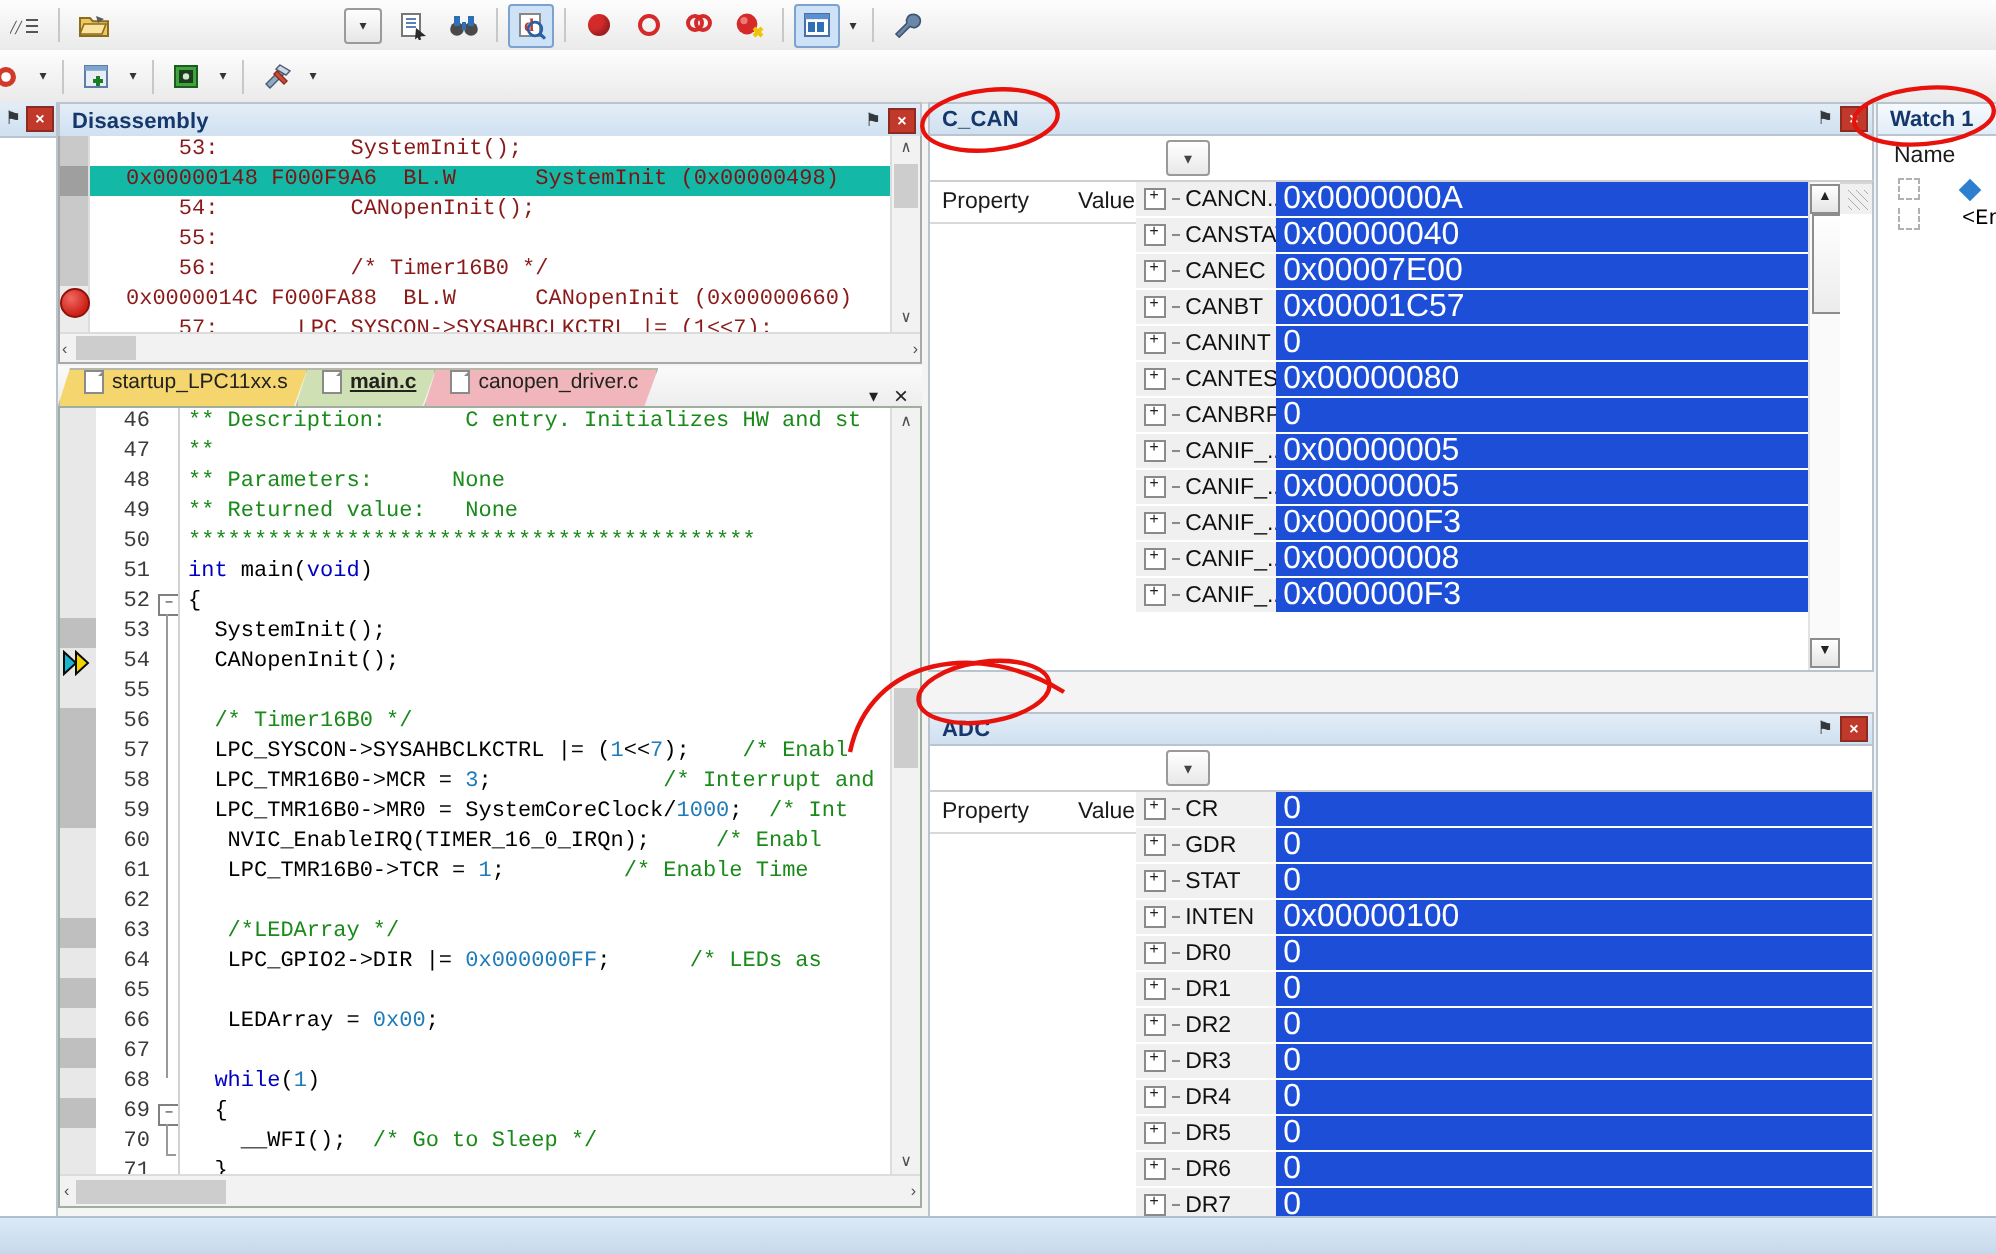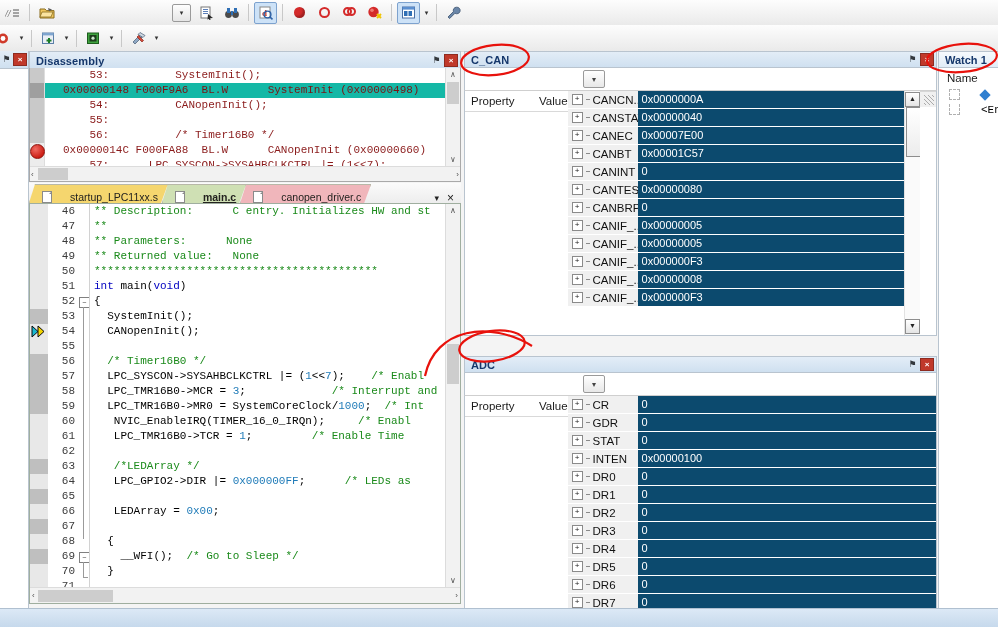--- a/index.html
+++ b/index.html
@@ -118,21 +118,21 @@
   
   #editor{
     position:absolute;left:29px;top:183px;width:432px;height:421px;
   }
   #tabstrip{
     height:20px;display:flex;align-items:flex-end;
     background:linear-gradient(#fbfbfb,#ededed);
     border-bottom:1px solid #9fae9f;position:relative;
   }
   .tab{
-    height:18px;display:flex;align-items:flex-end;gap:18px;
+    height:18px;display:flex;align-items:flex-start;gap:4px;
     padding:0 9px 0 6px;font-size:10.5px;color:#23221f;
     border:1px solid #b8b8a8;border-bottom:none;
     margin-right:-6px;position:relative;
     clip-path:polygon(6px 0,100% 0,calc(100% - 7px) 100%,0 100%);
     padding-left:12px;
   }
   .tab.t-yellow{background:#f5d66e;}
   .tab.t-green{background:#cfe0b4;}
   .tab.t-pink{background:#f0b6bb;}
   .tab .tab-label{white-space:nowrap;}
@@ -229,22 +229,22 @@
     width:70px;flex:0 0 70px;display:flex;align-items:center;gap:3px;
     padding-left:4px;box-sizing:border-box;background:#f0f0f0;height:17px;
     font-size:11.5px;color:#111;
   }
   .exp{
     width:9px;height:9px;border:1px solid #8a8a8a;background:#fff;flex:0 0 9px;
     font-size:8px;line-height:7px;text-align:center;color:#222;font-family:"Liberation Mono",monospace;
   }
   .exp-dash{width:4px;height:1px;background:#8a8a8a;flex:0 0 4px;}
   .grow .gv{
-    flex:1;height:17px;line-height:17px;background:#0c4a6e;color:#fff;
-    padding-left:4px;box-sizing:border-box;font-size:11px;
+    flex:1;height:17px;line-height:17px;background:#1d4ed8;color:#fff;
+    padding-left:4px;box-sizing:border-box;font-size:16px;
   }
   .grid-vscroll{
     position:absolute;right:0;top:0;bottom:0;width:15px;background:#fafafa;border-left:1px solid #e2e2e2;
     display:flex;flex-direction:column;justify-content:space-between;align-items:center;
   }
   .gv-btn{
     width:13px;height:13px;border:1px solid #8d8d8d;background:linear-gradient(#fff,#e4e4e4);
     font-size:7px;line-height:11px;text-align:center;color:#222;margin:1px;
   }
   .gv-thumb{width:13px;height:48px;border:1px solid #8d8d8d;background:linear-gradient(#fff,#ececec);
@@ -554,20 +554,21 @@
             <div class="c-line"><span class="pl">  LPC_TMR16B0-&gt;MCR = </span><span class="num">3</span><span class="pl">;             </span><span class="cm">/* Interrupt and</span></div>
             <div class="c-line"><span class="pl">  LPC_TMR16B0-&gt;MR0 = SystemCoreClock/</span><span class="num">1000</span><span class="pl">;  </span><span class="cm">/* Int</span></div>
             <div class="c-line"><span class="pl">   NVIC_EnableIRQ(TIMER_16_0_IRQn);     </span><span class="cm">/* Enabl</span></div>
             <div class="c-line"><span class="pl">   LPC_TMR16B0-&gt;TCR = </span><span class="num">1</span><span class="pl">;         </span><span class="cm">/* Enable Time</span></div>
             <div class="c-line"><span class="pl"></span></div>
             <div class="c-line"><span class="cm">   /*LEDArray */</span></div>
             <div class="c-line"><span class="pl">   LPC_GPIO2-&gt;DIR |= </span><span class="num">0x000000FF</span><span class="pl">;      </span><span class="cm">/* LEDs as</span></div>
             <div class="c-line"><span class="pl"></span></div>
             <div class="c-line"><span class="pl">   LEDArray = </span><span class="num">0x00</span><span class="pl">;</span></div>
             <div class="c-line"><span class="pl"></span></div>
+            <div class="c-line"><span class="k">  while</span><span class="pl">(</span><span class="num">1</span><span class="pl">)</span></div>
             <div class="c-line"><span class="pl">  {</span></div>
             <div class="c-line"><span class="pl">    __WFI();  </span><span class="cm">/* Go to Sleep */</span></div>
             <div class="c-line"><span class="pl">  }</span></div>
           </div>
         <div class="code-vscroll" style="position:relative">
           <div class="sb-arrow">∧</div>
           <div class="code-vthumb"></div>
           <div class="sb-arrow">∨</div>
         </div>
       </div>

